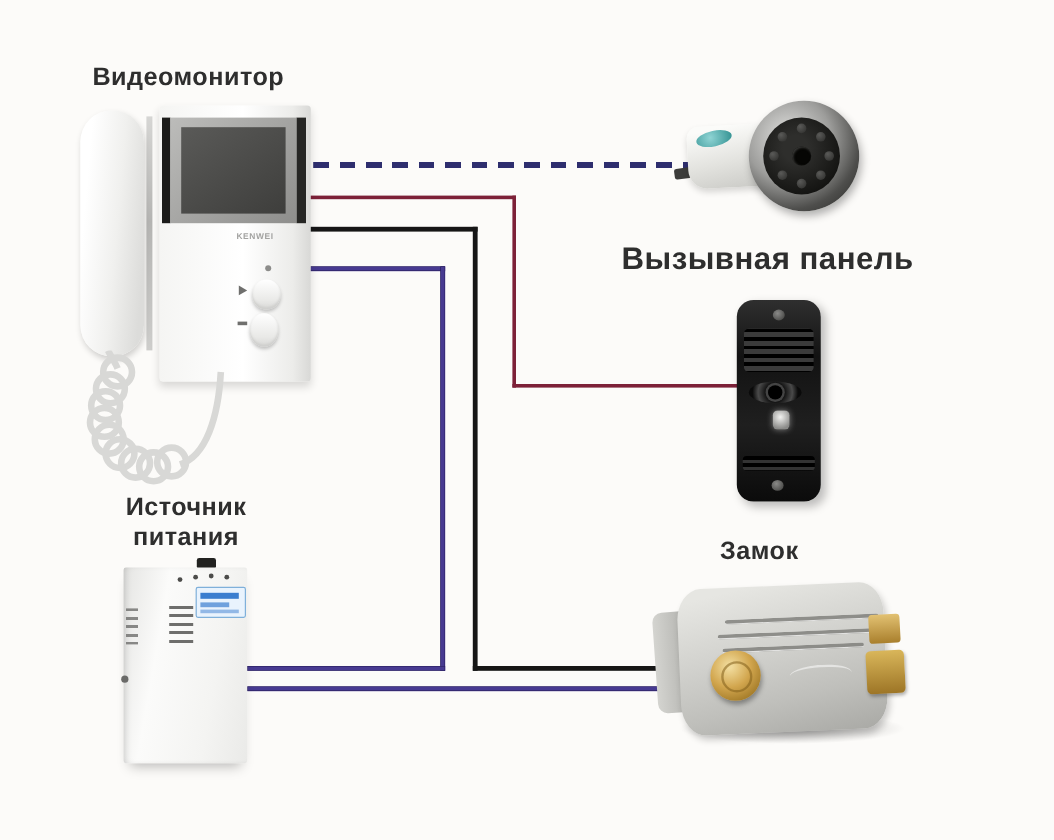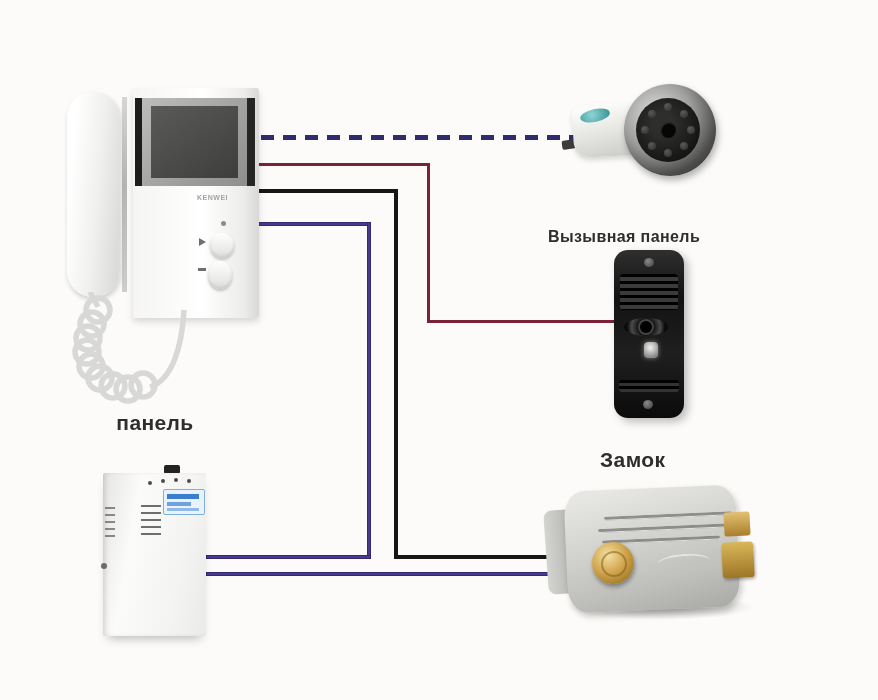--- a/index.html
+++ b/index.html
@@ -115,23 +115,25 @@
     background:linear-gradient(180deg,#d9b65a,#9d7526);transform:rotate(-3deg);
     box-shadow:1px 2px 3px rgba(0,0,0,.3);}
   .lock-etch{position:absolute;left:118px;top:76px;width:52px;height:14px;border-top:2px solid rgba(255,255,255,.65);
     border-radius:50%;transform:rotate(-4deg);opacity:.8;}
 </style>
 </head>
 <body>
 
 <div class="stage">
 
-  <div class="lbl" style="left:548px;top:200px;font-size:16px;margin-top:28px;">Вызывная панель</div>
+  <div class="lbl" style="left:77px;top:53px;">Видеомонитор</div>
+  <div class="lbl" style="left:518px;top:200px;font-size:26px;">Вызывная панель</div>
   <div class="lbl" style="left:96px;top:410px;width:118px;text-align:center;line-height:25px;">
-    <span style="display:block;">панель</span>
+    <span style="display:block;">Источник</span>
+    <span style="display:block;">питания</span>
   </div>
   <div class="lbl" style="left:600px;top:448px;">Замок</div>
 
   <div class="wire w-dash" style="left:261px;top:135px;width:314px;height:5px;"></div>
 
   <div class="wire w-red" style="left:256px;top:163px;width:174px;height:3px;"></div>
   <div class="wire w-red" style="left:427px;top:163px;width:3px;height:160px;"></div>
   <div class="wire w-red" style="left:427px;top:320px;width:191px;height:3px;"></div>
 
   <div class="wire w-black" style="left:256px;top:189px;width:142px;height:4px;"></div>

